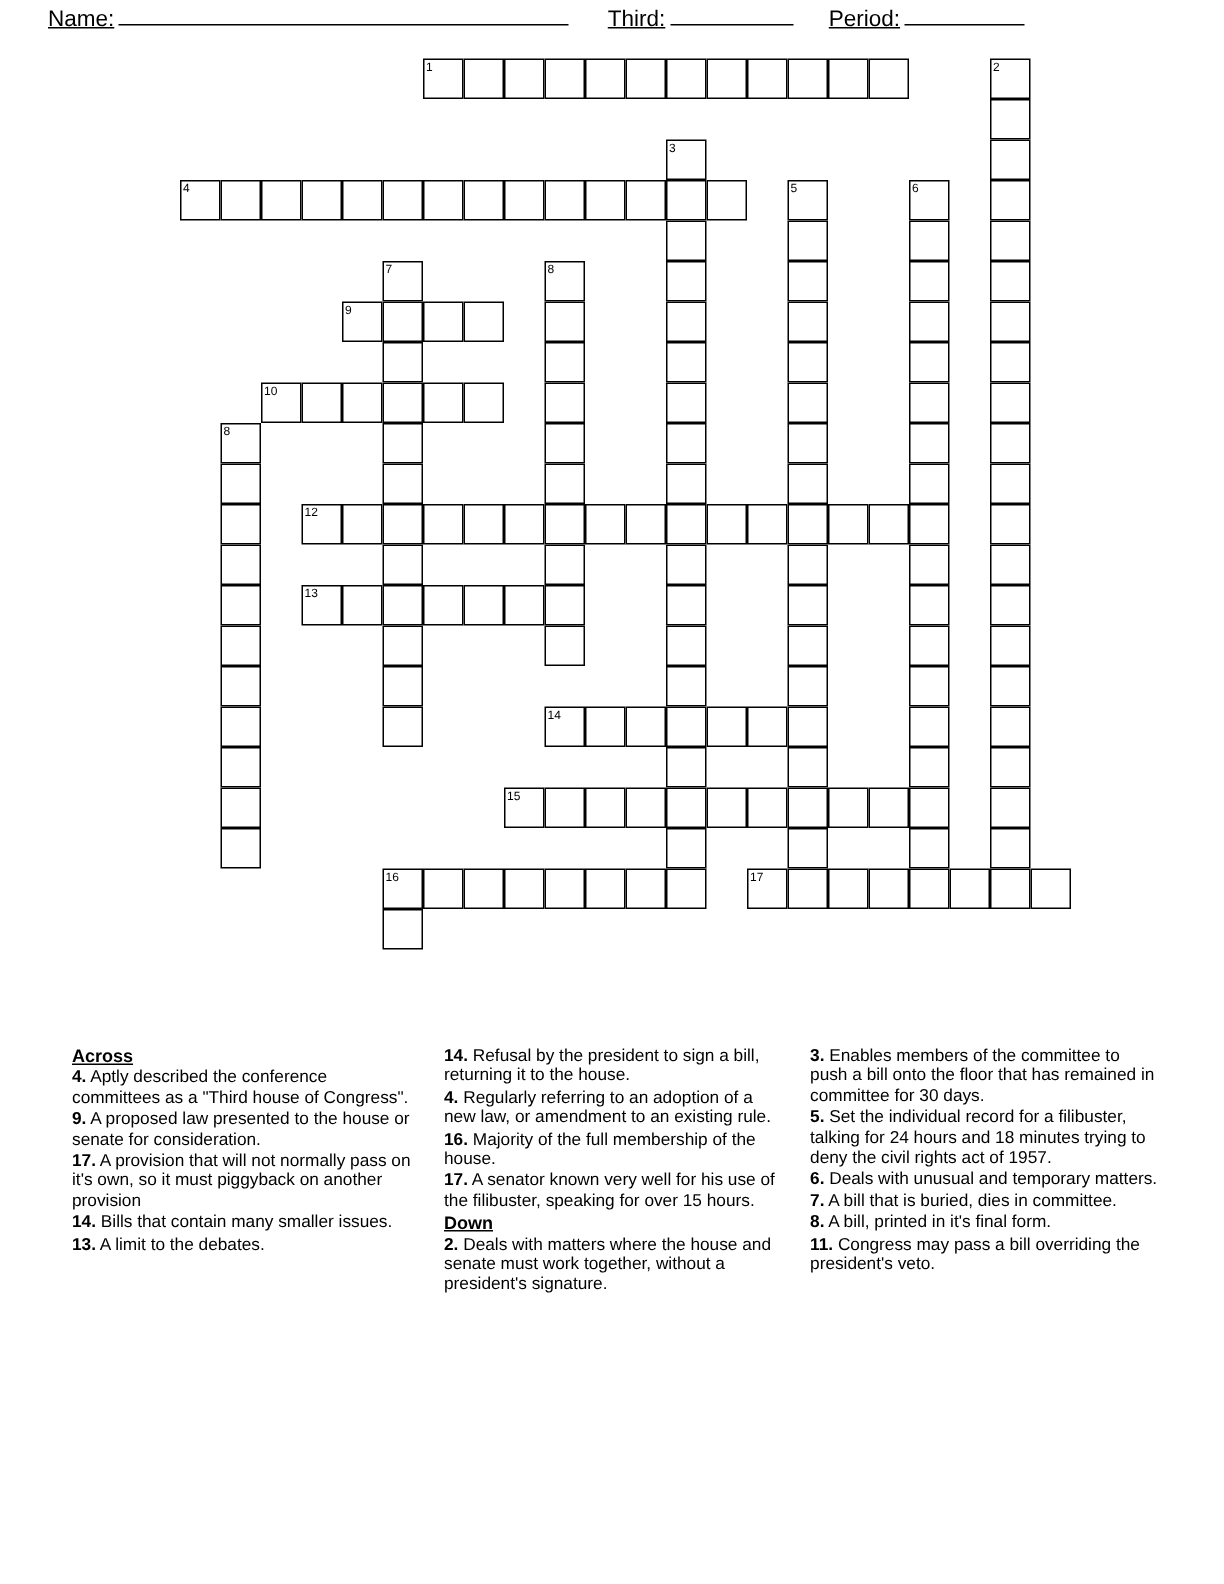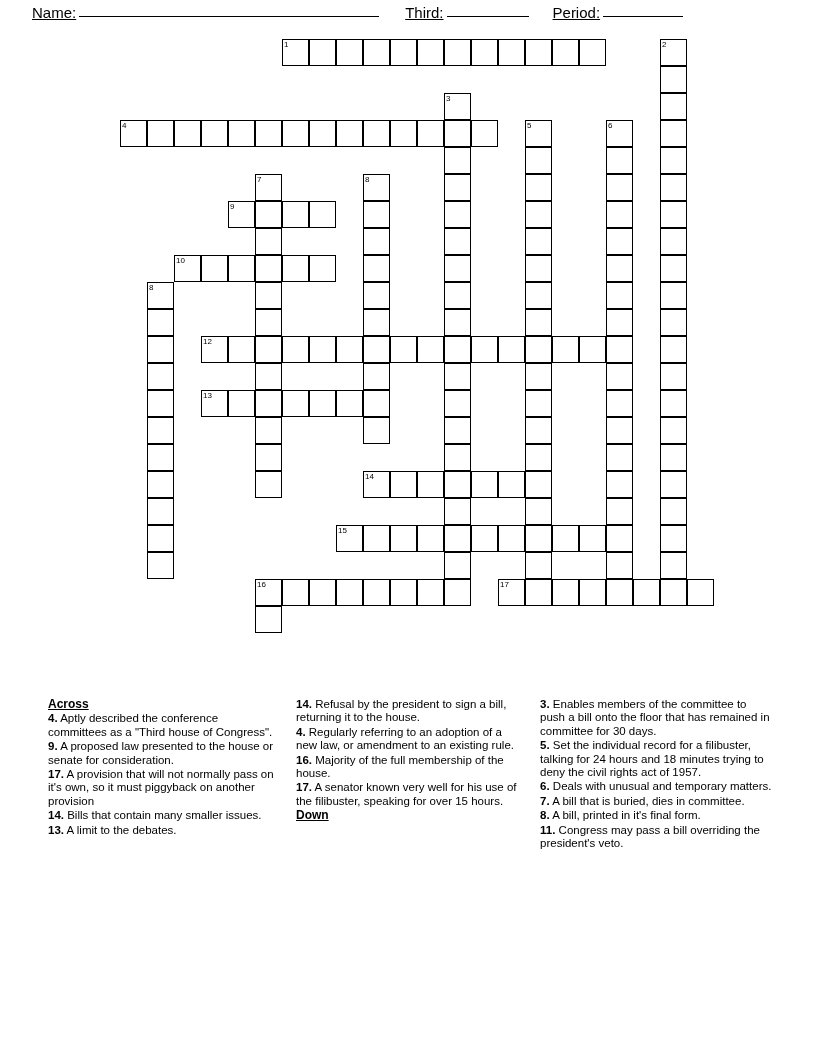--- a/index.html
+++ b/index.html
@@ -365,20 +365,21 @@
         <span class="clue"><b>17.</b> A provision that will not normally pass on it's own, so it must piggyback on another provision</span>
         <span class="clue"><b>14.</b> Bills that contain many smaller issues.</span>
         <span class="clue"><b>13.</b> A limit to the debates.</span>
       </div>
     <div class="clue-col col2" id="clue-col-2">
         <span class="clue"><b>14.</b> Refusal by the president to sign a bill, returning it to the house.</span>
         <span class="clue"><b>4.</b> Regularly referring to an adoption of a new law, or amendment to an existing rule.</span>
         <span class="clue"><b>16.</b> Majority of the full membership of the house.</span>
         <span class="clue"><b>17.</b> A senator known very well for his use of the filibuster, speaking for over 15 hours.</span>
         <span class="section-head">Down</span>
+        <span class="clue"><b>2.</b> Deals with matters where the house and senate must work together, without a president's signature.</span>
       </div>
     <div class="clue-col col3" id="clue-col-3">
         <span class="clue"><b>3.</b> Enables members of the committee to push a bill onto the floor that has remained in committee for 30 days.</span>
         <span class="clue"><b>5.</b> Set the individual record for a filibuster, talking for 24 hours and 18 minutes trying to deny the civil rights act of 1957.</span>
         <span class="clue"><b>6.</b> Deals with unusual and temporary matters.</span>
         <span class="clue"><b>7.</b> A bill that is buried, dies in committee.</span>
         <span class="clue"><b>8.</b> A bill, printed in it's final form.</span>
         <span class="clue"><b>11.</b> Congress may pass a bill overriding the president's veto.</span>
       </div>
   </div>

